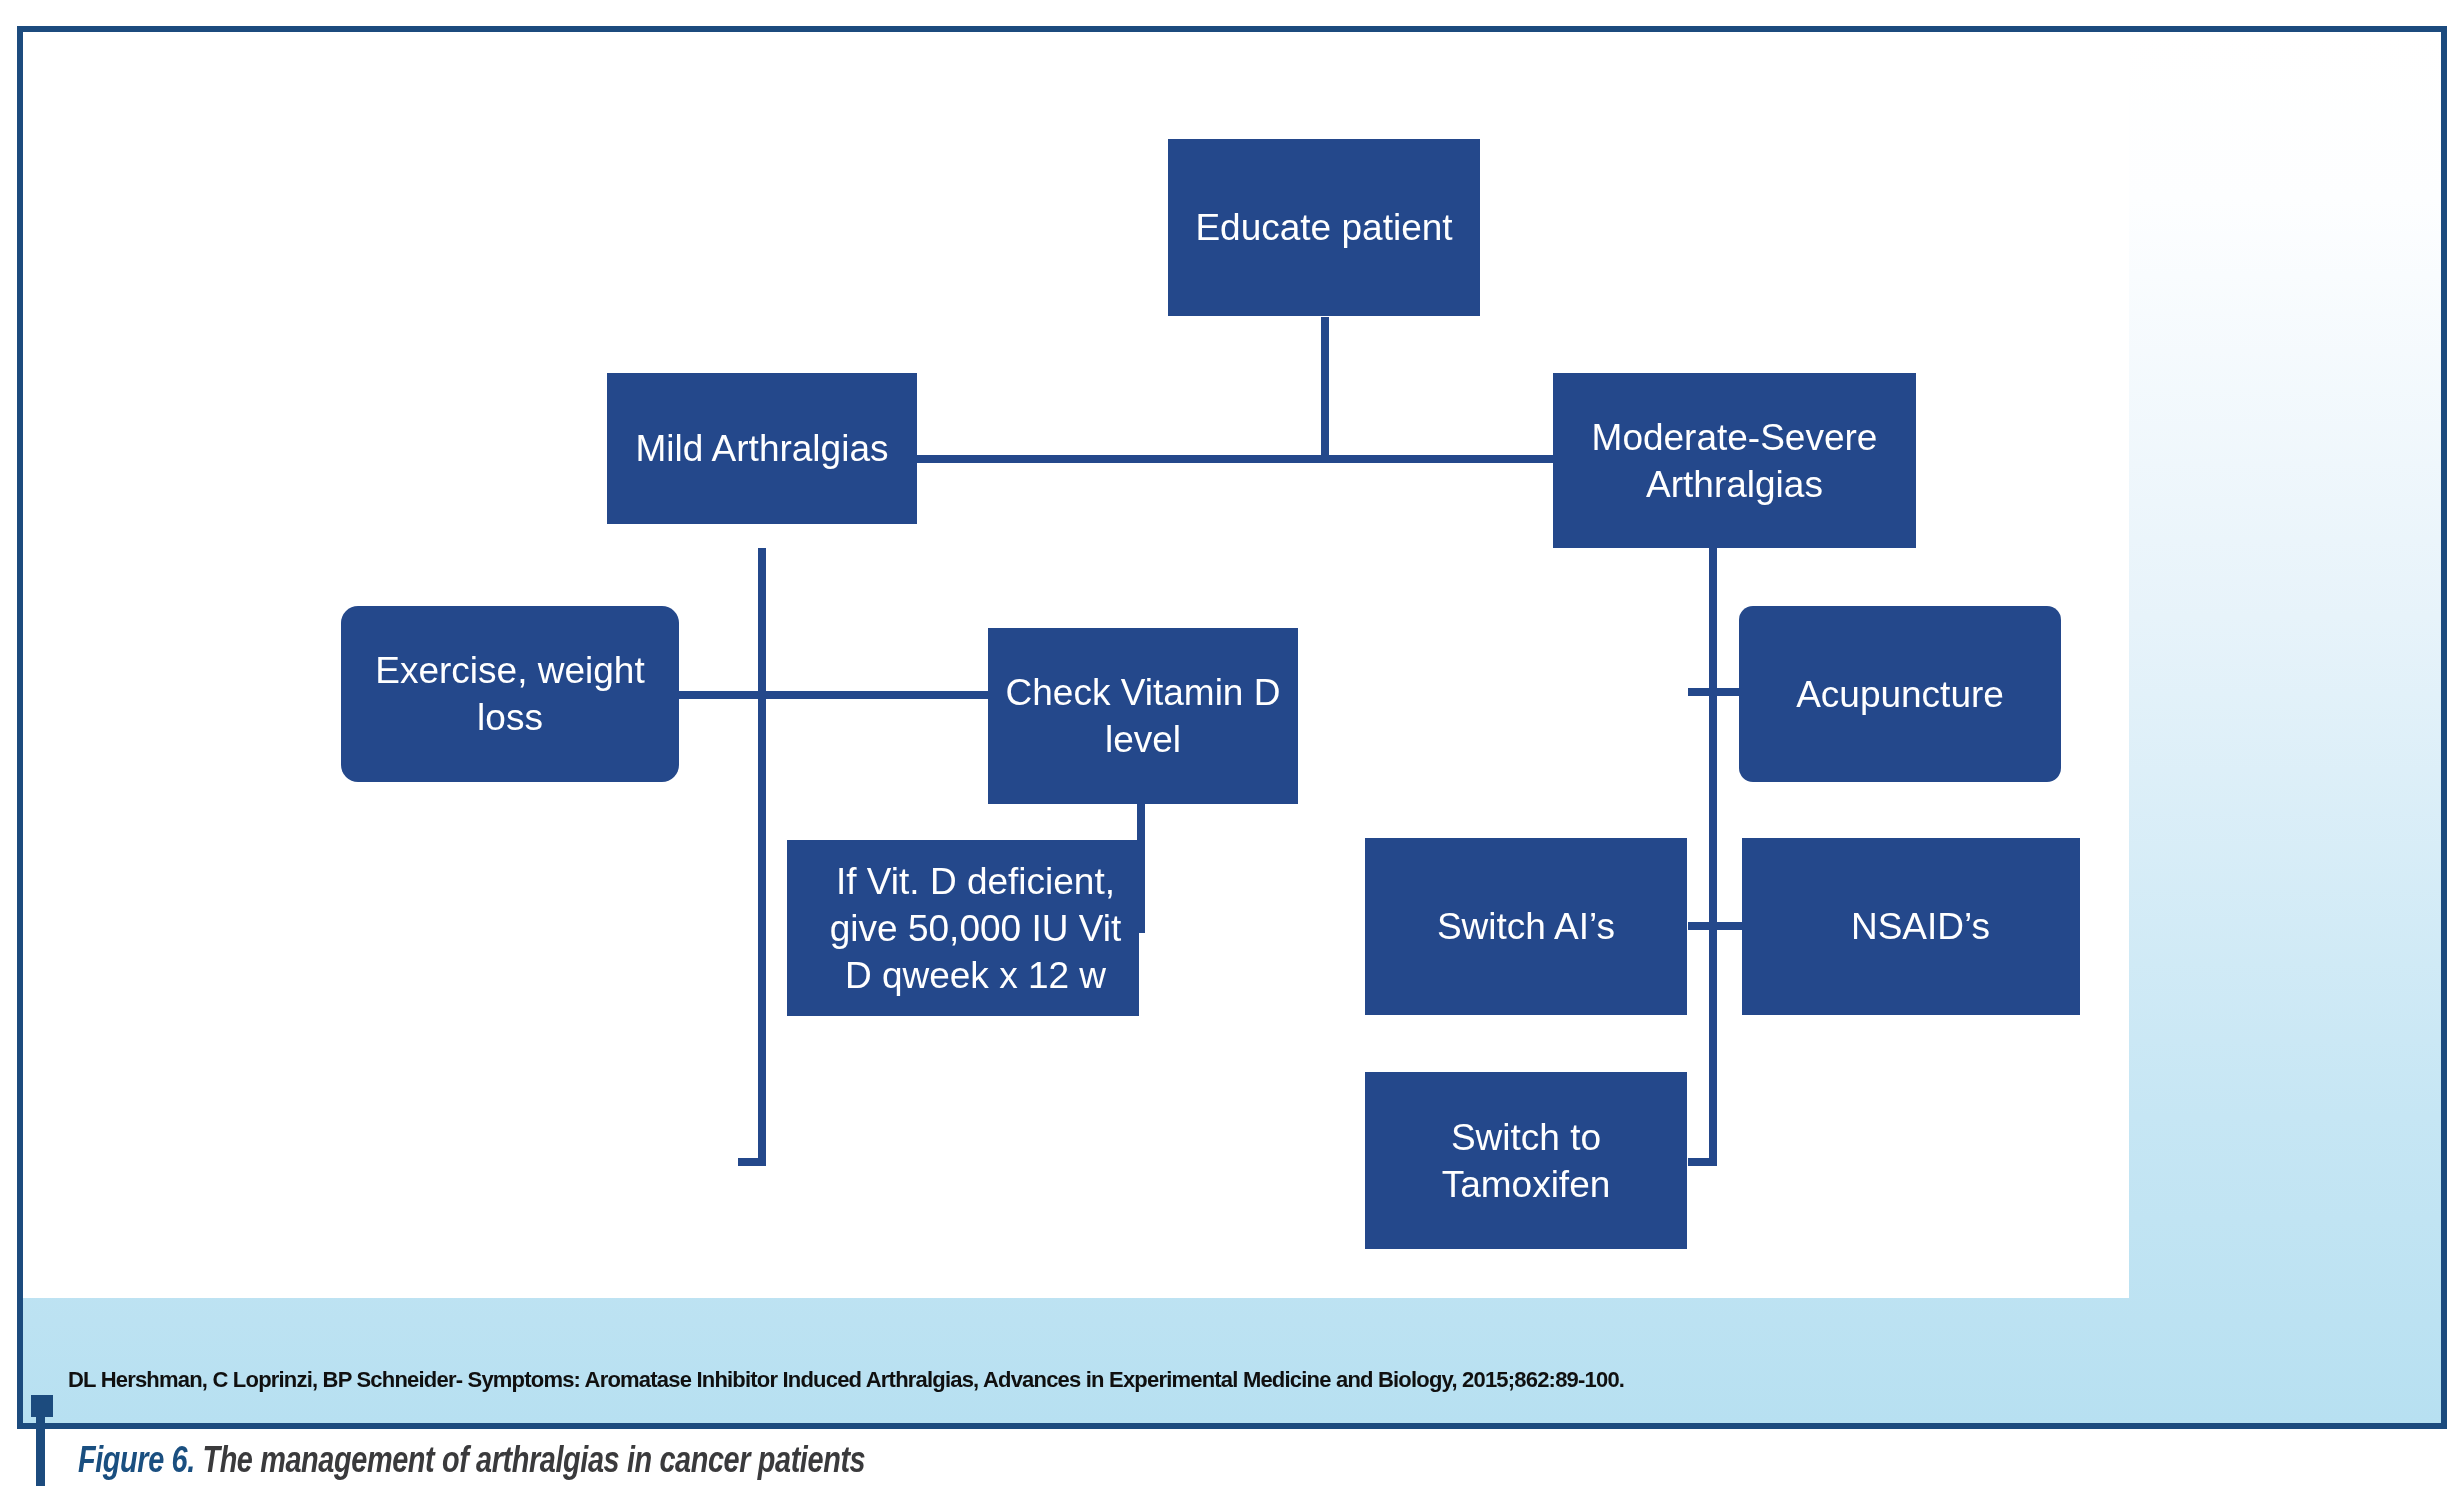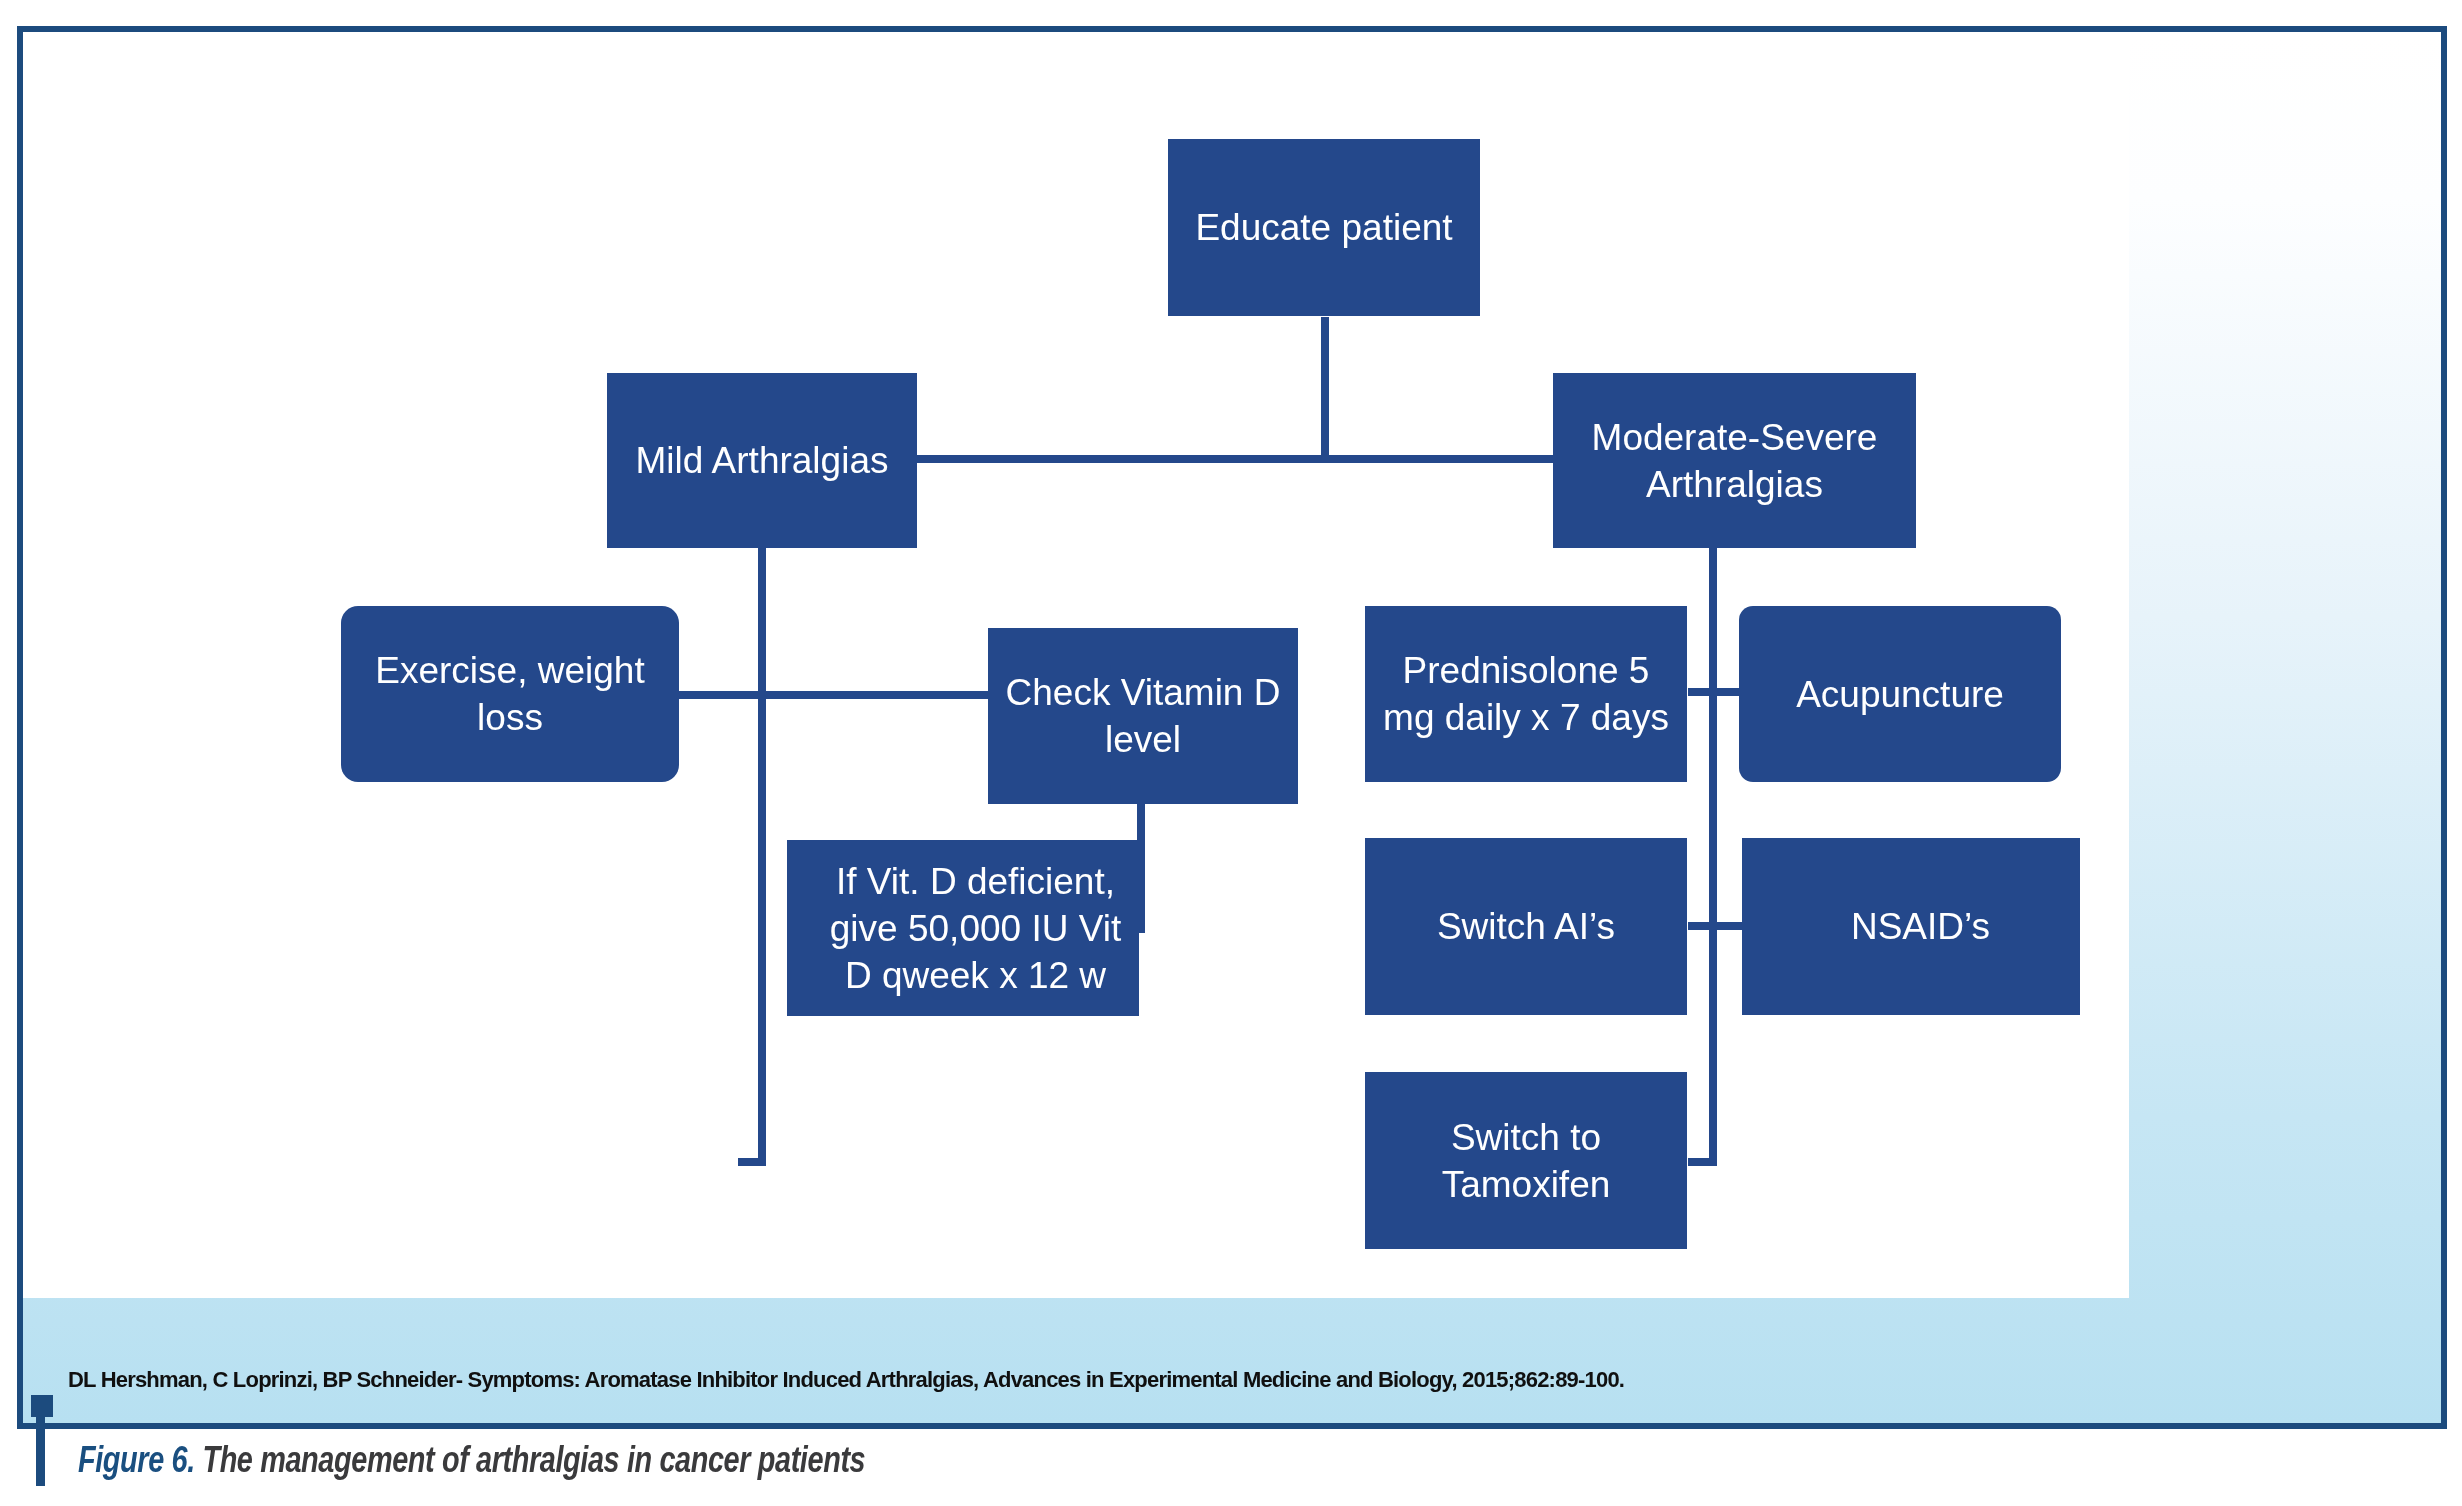--- a/index.html
+++ b/index.html
@@ -74,29 +74,27 @@
       <div class="edge" style="left: 735px; top: 516px; width: 7.5px; height: 617px; background: rgb(36, 72, 139);"></div>
       <div class="edge" style="left: 656px; top: 659px; width: 309px; height: 7.5px; background: rgb(36, 72, 139);"></div>
       <div class="edge" style="left: 1114px; top: 750px; width: 7.5px; height: 150px; background: rgb(36, 72, 139);"></div>
       <div class="edge" style="left: 1091px; top: 893px; width: 31px; height: 7.5px; background: rgb(36, 72, 139);"></div>
       <div class="edge" style="left: 715px; top: 1126px; width: 28px; height: 7.5px; background: rgb(36, 72, 139);"></div>
       <div class="edge" style="left: 1686px; top: 516px; width: 7.5px; height: 617px; background: rgb(36, 72, 139);"></div>
       <div class="edge" style="left: 1665px; top: 656px; width: 51px; height: 7.5px; background: rgb(36, 72, 139);"></div>
       <div class="edge" style="left: 1665px; top: 890px; width: 54px; height: 7.5px; background: rgb(36, 72, 139);"></div>
       <div class="edge" style="left: 1665px; top: 1126px; width: 29px; height: 7.5px; background: rgb(36, 72, 139);"></div>
       <div class="node" style="left: 1145px; top: 107px; width: 312px; height: 177px; background: rgb(36, 72, 139); color: rgb(255, 255, 255);">Educate patient</div>
-      <div class="node" style="left: 584px; top: 341px; width: 310px; height: 175px; background: rgb(36, 72, 139); color: rgb(255, 255, 255);">Mild Arthralgias</div>
+      <div class="node" style="left: 584px; top: 341px; width: 310px; height: 151px; background: rgb(36, 72, 139); color: rgb(255, 255, 255);">Mild Arthralgias</div>
       <div class="node" style="left: 1530px; top: 341px; width: 363px; height: 175px; background: rgb(36, 72, 139); color: rgb(255, 255, 255);">Moderate-Severe
 Arthralgias</div>
       <div class="node" style="left: 318px; top: 574px; width: 338px; height: 176px; background: rgb(36, 72, 139); color: rgb(255, 255, 255); border-radius: 17px;">Exercise, weight
 loss</div>
       <div class="node" style="left: 965px; top: 574px; width: 310px; height: 176px; background: rgb(36, 72, 139); color: rgb(255, 255, 255); margin-top: 22px;">Check Vitamin D
 level</div>
-      <div class="node" style="left: 1342px; top: 574px; width: 322px; height: 176px; background: rgb(36, 72, 139); color: rgb(255, 255, 255);">Prednisolone 5
-mg daily x 7 days</div>
       <div class="node" style="left: 1716px; top: 574px; width: 322px; height: 176px; background: rgb(36, 72, 139); color: rgb(255, 255, 255); border-radius: 14px;">Acupuncture</div>
       <div class="node" style="left: 764px; top: 808px; width: 327px; height: 176px; background: rgb(36, 72, 139); color: rgb(255, 255, 255); padding-left: 25px;">If Vit. D deficient,
 give 50,000 IU Vit
 D qweek x 12 w</div>
       <div class="node" style="left: 1342px; top: 806px; width: 322px; height: 177px; background: rgb(36, 72, 139); color: rgb(255, 255, 255);">Switch AI’s</div>
       <div class="node" style="left: 1719px; top: 806px; width: 319px; height: 177px; background: rgb(36, 72, 139); color: rgb(255, 255, 255); padding-left: 19px;">NSAID’s</div>
       <div class="node" style="left: 1342px; top: 1040px; width: 322px; height: 177px; background: rgb(36, 72, 139); color: rgb(255, 255, 255);">Switch to
 Tamoxifen</div>
     </div>
   <div class="citation">DL Hershman, C Loprinzi, BP Schneider- Symptoms: Aromatase Inhibitor Induced Arthralgias, Advances in Experimental Medicine and Biology, 2015;862:89-100.</div>

